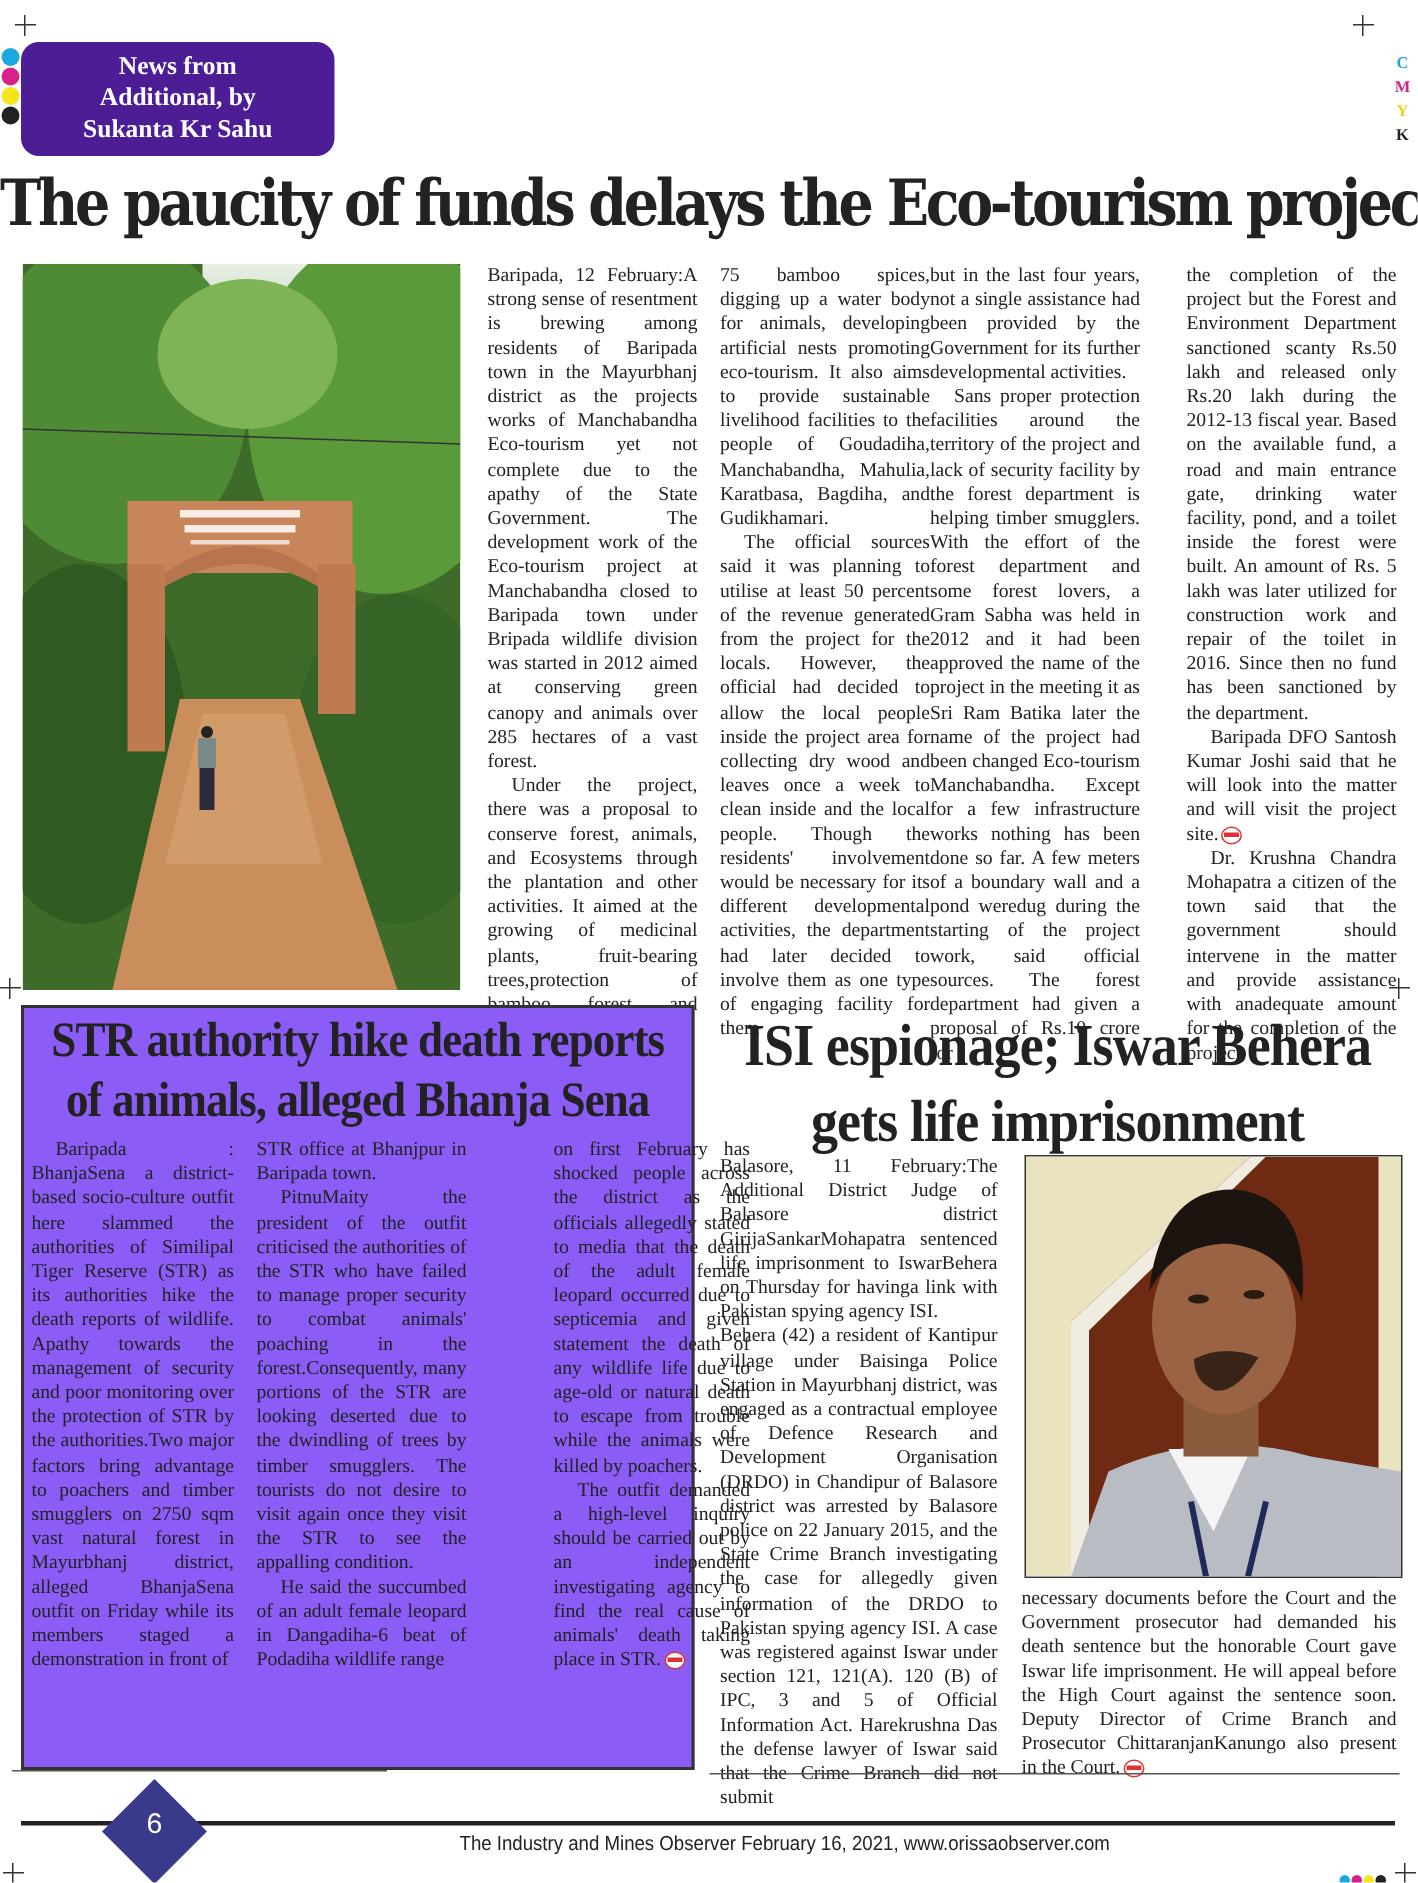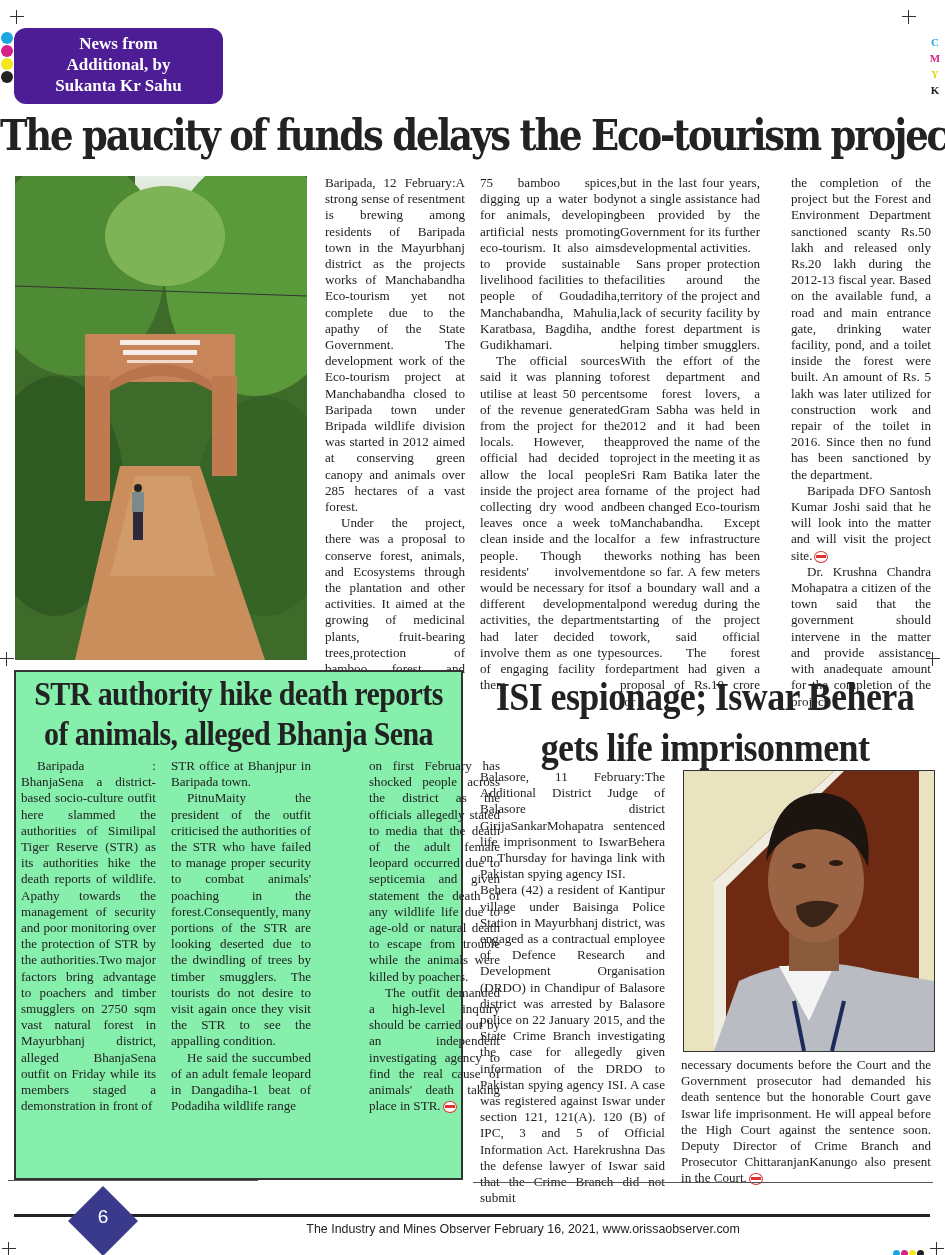--- a/index.html
+++ b/index.html
@@ -9,21 +9,21 @@
   .crop::before { content:""; position:absolute; left:6px; top:0; width:1px; height:14px; background:#333; }
   .crop::after { content:""; position:absolute; left:0; top:6px; width:14px; height:1px; background:#333; }
   .reg-dot { position:absolute; width:12px; height:12px; border-radius:50%; }
   .badge { left:14px; top:28px; width:209px; height:76px; background:#4c1d95; border-radius:12px; color:#fff; font-family:"Liberation Serif", serif; font-weight:bold; font-size:17px; line-height:21px; text-align:center; padding-top:5px; box-sizing:border-box; }
   .cmyk { right:4px; top:34px; font-weight:bold; font-size:11px; line-height:16px; text-align:center; width:12px; font-family:"Liberation Serif", serif; }
   .headline1 { left:0; top:113px; width:945px; text-align:center; font-family:"DejaVu Serif", serif; font-weight:bold; font-size:37px; letter-spacing:-2.2px; transform:scaleY(1.15); color:#222; white-space:nowrap; }
   .photo1 { left:15px; top:176px; width:292px; height:484px; overflow:hidden; }
   .col { position:absolute; font-size:13.1px; line-height:16.2px; text-align:justify; hyphens:auto; }
   .col p { margin:0; }
   .col p.ind { text-indent:16px; }
-  .box { left:14px; top:670px; width:449px; height:510px; border:2px solid #333; background:#86efac; box-sizing:border-box; }
+  .box { left:14px; top:670px; width:449px; height:510px; border:2px solid #333; background:#8b5cf6; box-sizing:border-box; }
   .h2 { font-family:"Liberation Serif", serif; font-weight:bold; font-size:30px; line-height:36px; text-align:center; letter-spacing:-0.6px; transform:scaleY(1.1); color:#222; }
   .photo2 { left:683px; top:770px; width:250px; height:280px; border:1px solid #333; overflow:hidden; }
   .endmark { display:inline-block; width:12px; height:10px; border-radius:50%; background:#fff; border:1px solid #d33; position:relative; vertical-align:middle; margin-left:2px; }
   .endmark::after { content:""; position:absolute; left:1px; right:1px; top:3px; height:3px; background:#d33; }
   .footer-line { left:14px; top:1214px; width:916px; height:3px; background:#222; }
   .page-diamond { left:68px; top:1186px; width:70px; height:70px; }
   .footer-text { left:0; width:945px; top:1221px; text-align:center; font-family:"Liberation Sans", sans-serif; font-size:13.5px; transform:scaleX(0.92); color:#222; padding-left:110px; box-sizing:border-box; }
 </style>
 </head>
 <body>
@@ -116,21 +116,21 @@
   <div class="h2" style="margin-top:6px;">
     <div>STR authority hike death reports</div>
     <div>of animals, alleged Bhanja Sena</div>
   </div>
   <div class="col" style="left:5px;top:86px;width:135px;">
     <p class="ind">Baripada : BhanjaSena a district-based socio-culture outfit here slammed the authorities of Similipal Tiger Reserve (STR) as its authorities hike the death reports of wildlife. Apathy towards the management of security and poor monitoring over the protection of STR by the authorities.Two major factors bring advantage to poachers and timber smugglers on 2750 sqm vast natural forest in Mayurbhanj district, alleged BhanjaSena outfit on Friday while its members staged a demonstration in front of</p>
   </div>
   <div class="col" style="left:155px;top:86px;width:140px;">
     <p>STR office at Bhanjpur in Baripada town.</p>
     <p class="ind">PitnuMaity the president of the outfit criticised the authorities of the STR who have failed to manage proper security to combat animals' poaching in the forest.Consequently, many portions of the STR are looking deserted due to the dwindling of trees by timber smugglers. The tourists do not desire to visit again once they visit the STR to see the appalling condition.</p>
-    <p class="ind">He said the succumbed of an adult female leopard in Dangadiha-1 beat of Podadiha wildlife range</p>
+    <p class="ind">He said the succumbed of an adult female leopard in Dangadiha-6 beat of Podadiha wildlife range</p>
   </div>
   <div class="col" style="left:309px;top:86px;width:131px;margin-left:44px;">
     <p>on first February has shocked people across the district as the officials allegedly stated to media that the death of the adult female leopard occurred due to septicemia and given statement the death of any wildlife life due to age-old or natural death to escape from trouble while the animals were killed by poachers.</p>
     <p class="ind"><span>The outfit demanded a high-level inquiry should be carried out by an independent investigating agency to find the real cause of animals' death taking place in STR.</span><span class="endmark"></span></p>
   </div>
 </div>
 
 <div class="abs h2" style="left:470px;top:676px;width:470px;font-size:36px;line-height:46px;">
   <div>ISI espionage; Iswar Behera</div>
   <div>gets life imprisonment</div>

